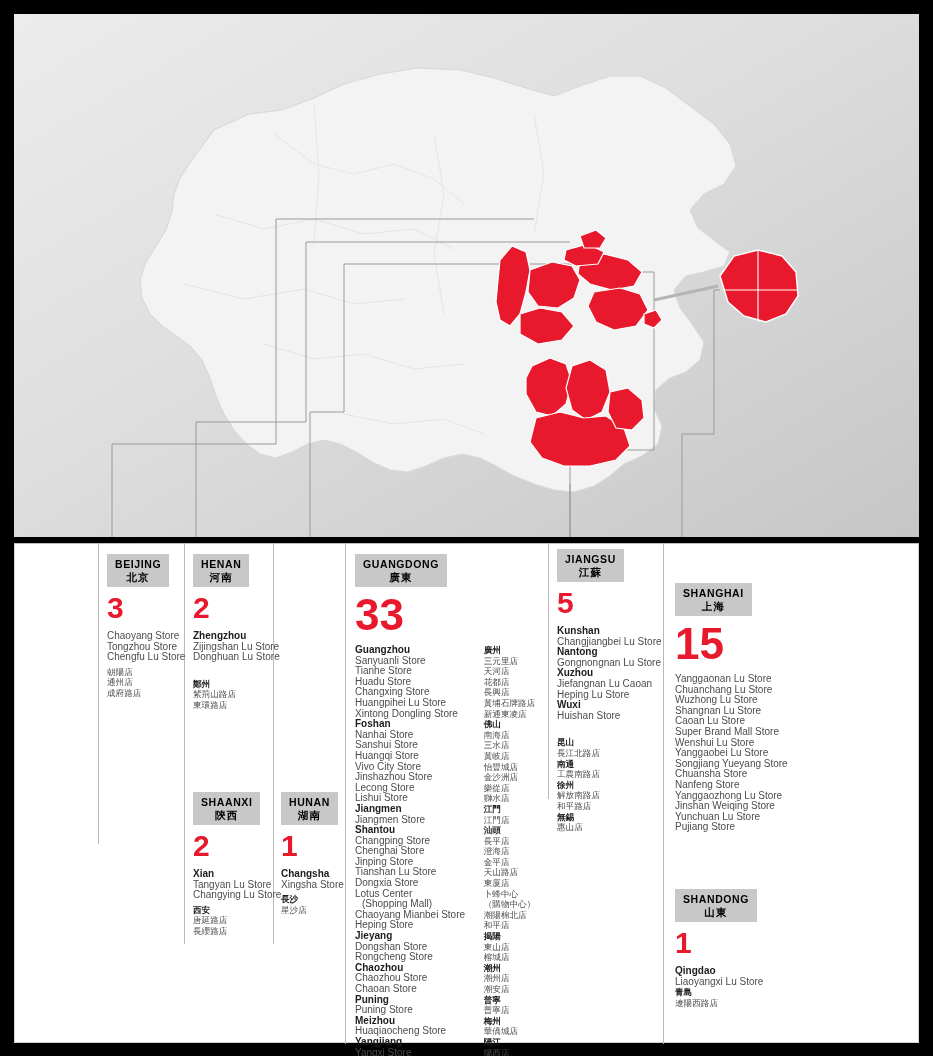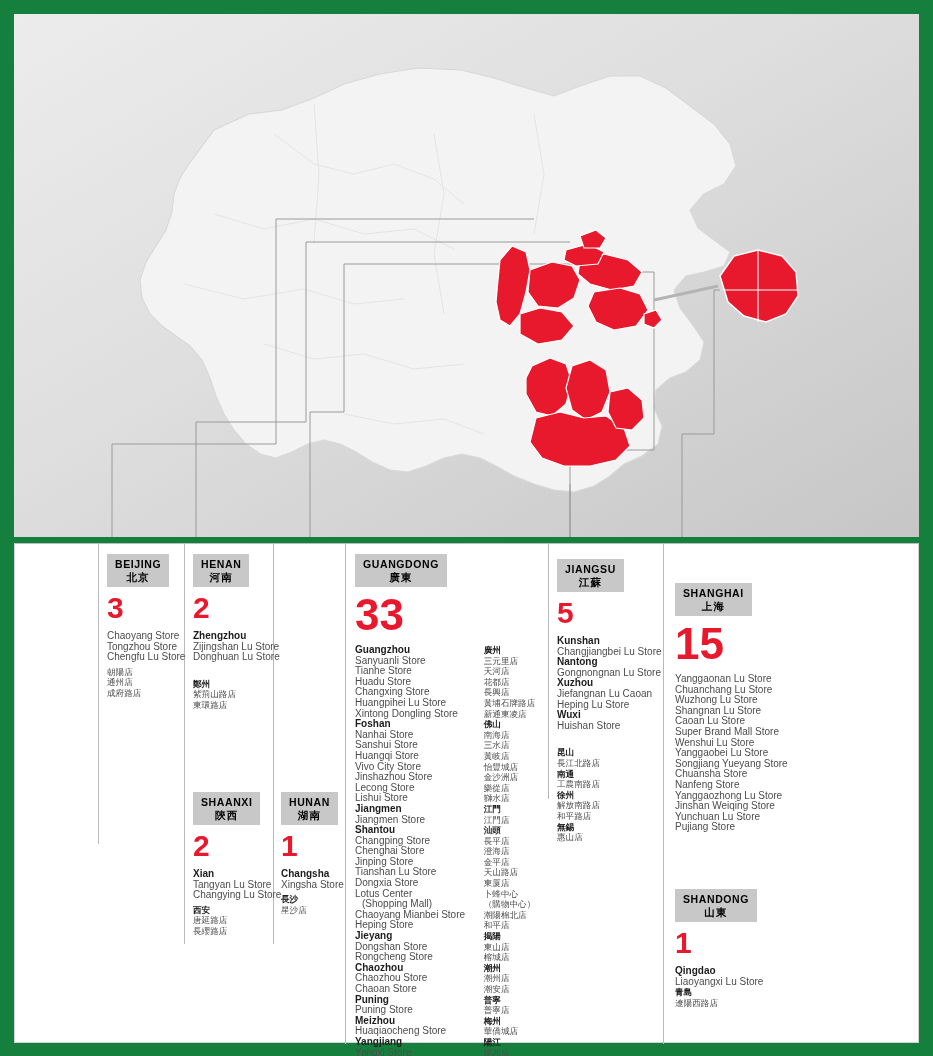--- a/index.html
+++ b/index.html
@@ -5,21 +5,21 @@
   html, body {
     margin: 0;
     padding: 0;
     background: #ffffff;
     font-family: "Liberation Sans", sans-serif;
   }
   #page {
     position: relative;
     width: 933px;
     height: 1056px;
-    background: #15803d;
+    background: #000000;
     overflow: hidden;
   }
 
   
   .map-panel {
     position: absolute;
     left: 14px;
     top: 14px;
     width: 905px;
     height: 523px;
@@ -333,21 +333,21 @@
             <div class="item">普寧店</div>
             <div class="item city">梅州</div>
             <div class="item">華僑城店</div>
             <div class="item city">陽江</div>
             <div class="item">陽西店</div>
             <div class="item">陽東店</div>
           </div>
       </div>
     </div>
 
-    <div class="col" style="left:542px; top:15px; width:104px;">
+    <div class="col" style="left:542px; top:5px; width:104px;">
       <div class="prov-tag">
         <span>JIANGSU</span>
         <span class="cn">江蘇</span>
       </div>
       <div class="count big">5</div>
       <div id="js-en" class="store-list">
           <div class="item city">Kunshan</div>
           <div class="item">Changjiangbei Lu Store</div>
           <div class="item city">Nantong</div>
           <div class="item">Gongnongnan Lu Store</div>

